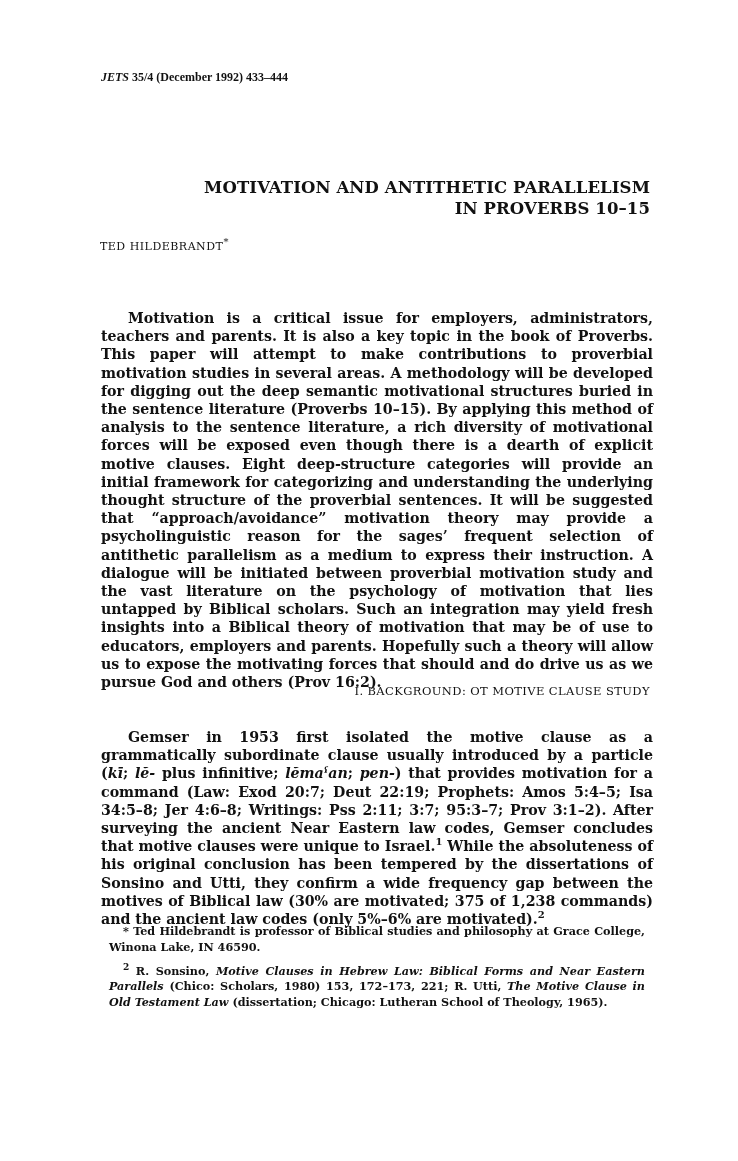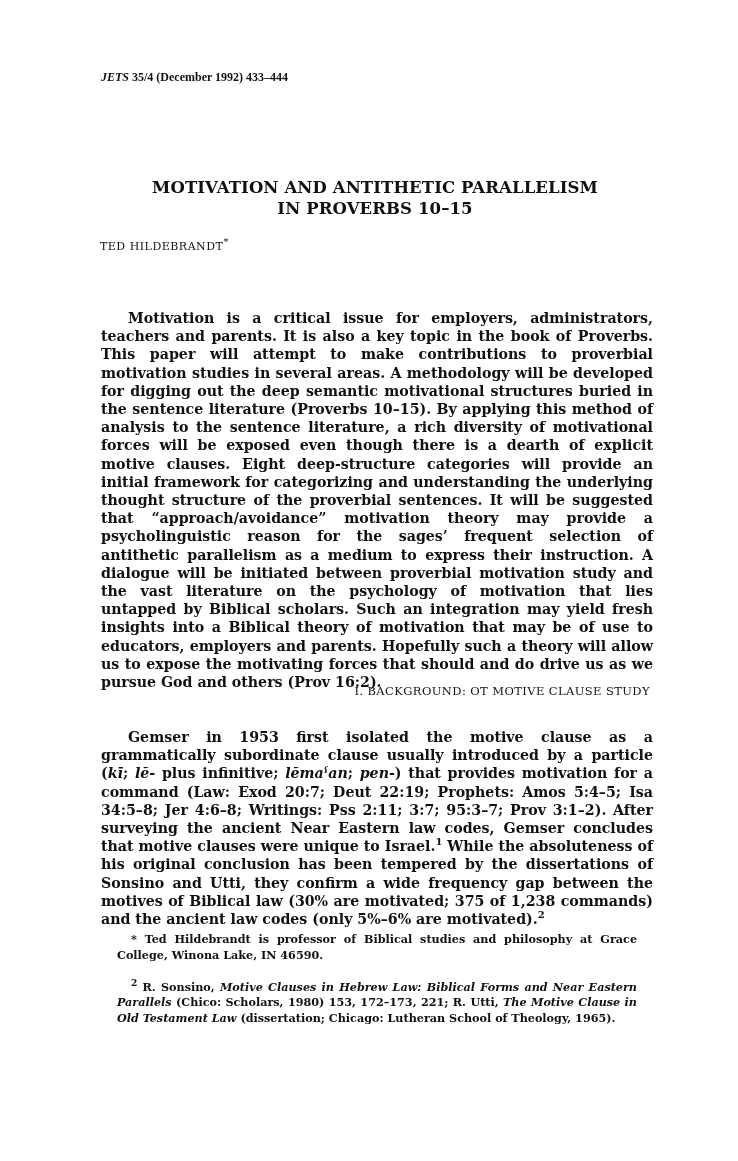--- a/index.html
+++ b/index.html
@@ -1,35 +1,35 @@
 <!DOCTYPE html>
 <html><head>
 <meta charset="utf-8">
 <style>
   html, body { margin: 0; padding: 0; background: #ffffff; }
   body { width: 738px; height: 1161px; position: relative; overflow: hidden;
          font-family: "DejaVu Serif", "Liberation Serif", serif; color: #111; }
   .header { position: absolute; left: 101px; top: 70px; font-size: 12px; font-weight: bold; font-family: Liberation Serif, serif; }
   .header i { font-style: italic; }
-  .title { position: absolute; left: 100px; width: 550px; top: 177px; text-align: center;
+  .title { position: absolute; left: 100px; width: 550px; top: 177px; text-align: right;
            font-size: 16.5px; font-weight: bold; line-height: 21px; letter-spacing: 0.1px; }
   .author { position: absolute; left: 100px; width: 550px; top: 236px; text-align: left;
             font-size: 11px; font-weight: normal; letter-spacing: 0.5px; }
   .author sup { font-size: 10px; }
   .body-text { position: absolute; left: 101px; width: 552px; font-size: 14.2px; line-height: 18.2px;
                text-align: justify; font-weight: bold; }
   .p1 { top: 309px; }
   .p1, .p2 { text-indent: 27px; }
   .section-head { position: absolute; left: 100px; width: 550px; top: 684px; text-align: right;
                   font-size: 11.5px; letter-spacing: 0.4px; }
   .p2 { top: 728px; }
   .p2 sup { font-size: 10px; line-height: 0; }
   .footnotes { position: absolute; left: 101px; width: 552px; top: 916px; font-size: 11.2px;
                line-height: 15.8px; text-align: justify; font-weight: bold; }
-  .fn { text-indent: 14px; margin: 16px; }
+  .fn { text-indent: 14px; margin: 8px; }
   .fn sup { font-size: 9px; line-height: 0; }
   .fn i { font-style: italic; }
   i { font-style: italic; }
 </style>
 </head>
 <body>
 
 <div class="header">
   <i>JETS</i>
   <span>35/4 (December 1992) 433–444</span>

